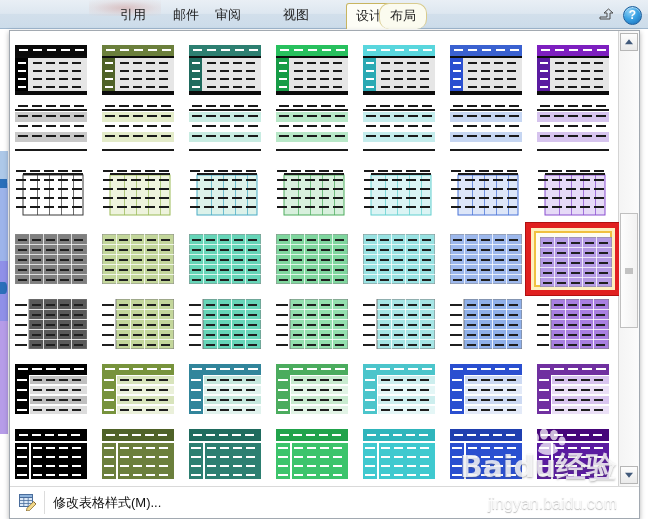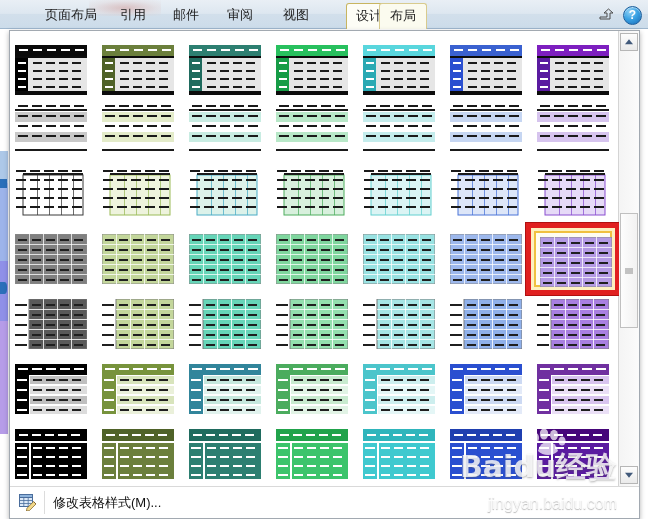--- a/index.html
+++ b/index.html
@@ -166,27 +166,26 @@
     margin-top:16px;
   }
   #wm-paw{position:absolute;left:76px;top:-6px;width:38px;height:26px;opacity:.85;}
 </style>
 </head>
 <body>
 
 <div id="ribbon-tabs">
   <div id="tab-blur"></div>
 
-  <div class="tab" style="left:36px;width:70px;">页面布局</div>
   <div class="tab" style="left:112px;width:42px;">引用</div>
   <div class="tab" style="left:162px;width:48px;">邮件</div>
-  <div class="tab" style="left:216px;width:48px;">审阅</div>
+  <div class="tab" style="left:204px;width:48px;">审阅</div>
   <div class="tab" style="left:272px;width:48px;">视图</div>
   <div class="tab active" style="left:330px;width:46px;margin-left:16px;">设计</div>
-  <div class="tab active-2" style="left:379px;width:48px;">布局</div>
+  <div class="tab active-2" style="left:379px;width:48px;border-radius:10px;">布局</div>
 
   <div id="ribbon-right">
     <div id="collapse-ribbon-icon">
       <svg width="15" height="14" viewBox="0 0 15 14">
         <path d="M1 9 h7 v-4 h-3 l4.5 -4 l4.5 4 h-3 v6 h-10 z" fill="none" stroke="#4b4b4b" stroke-width="1"></path>
       </svg>
     </div>
     <div id="help-icon">?</div>
   </div>
 </div>

